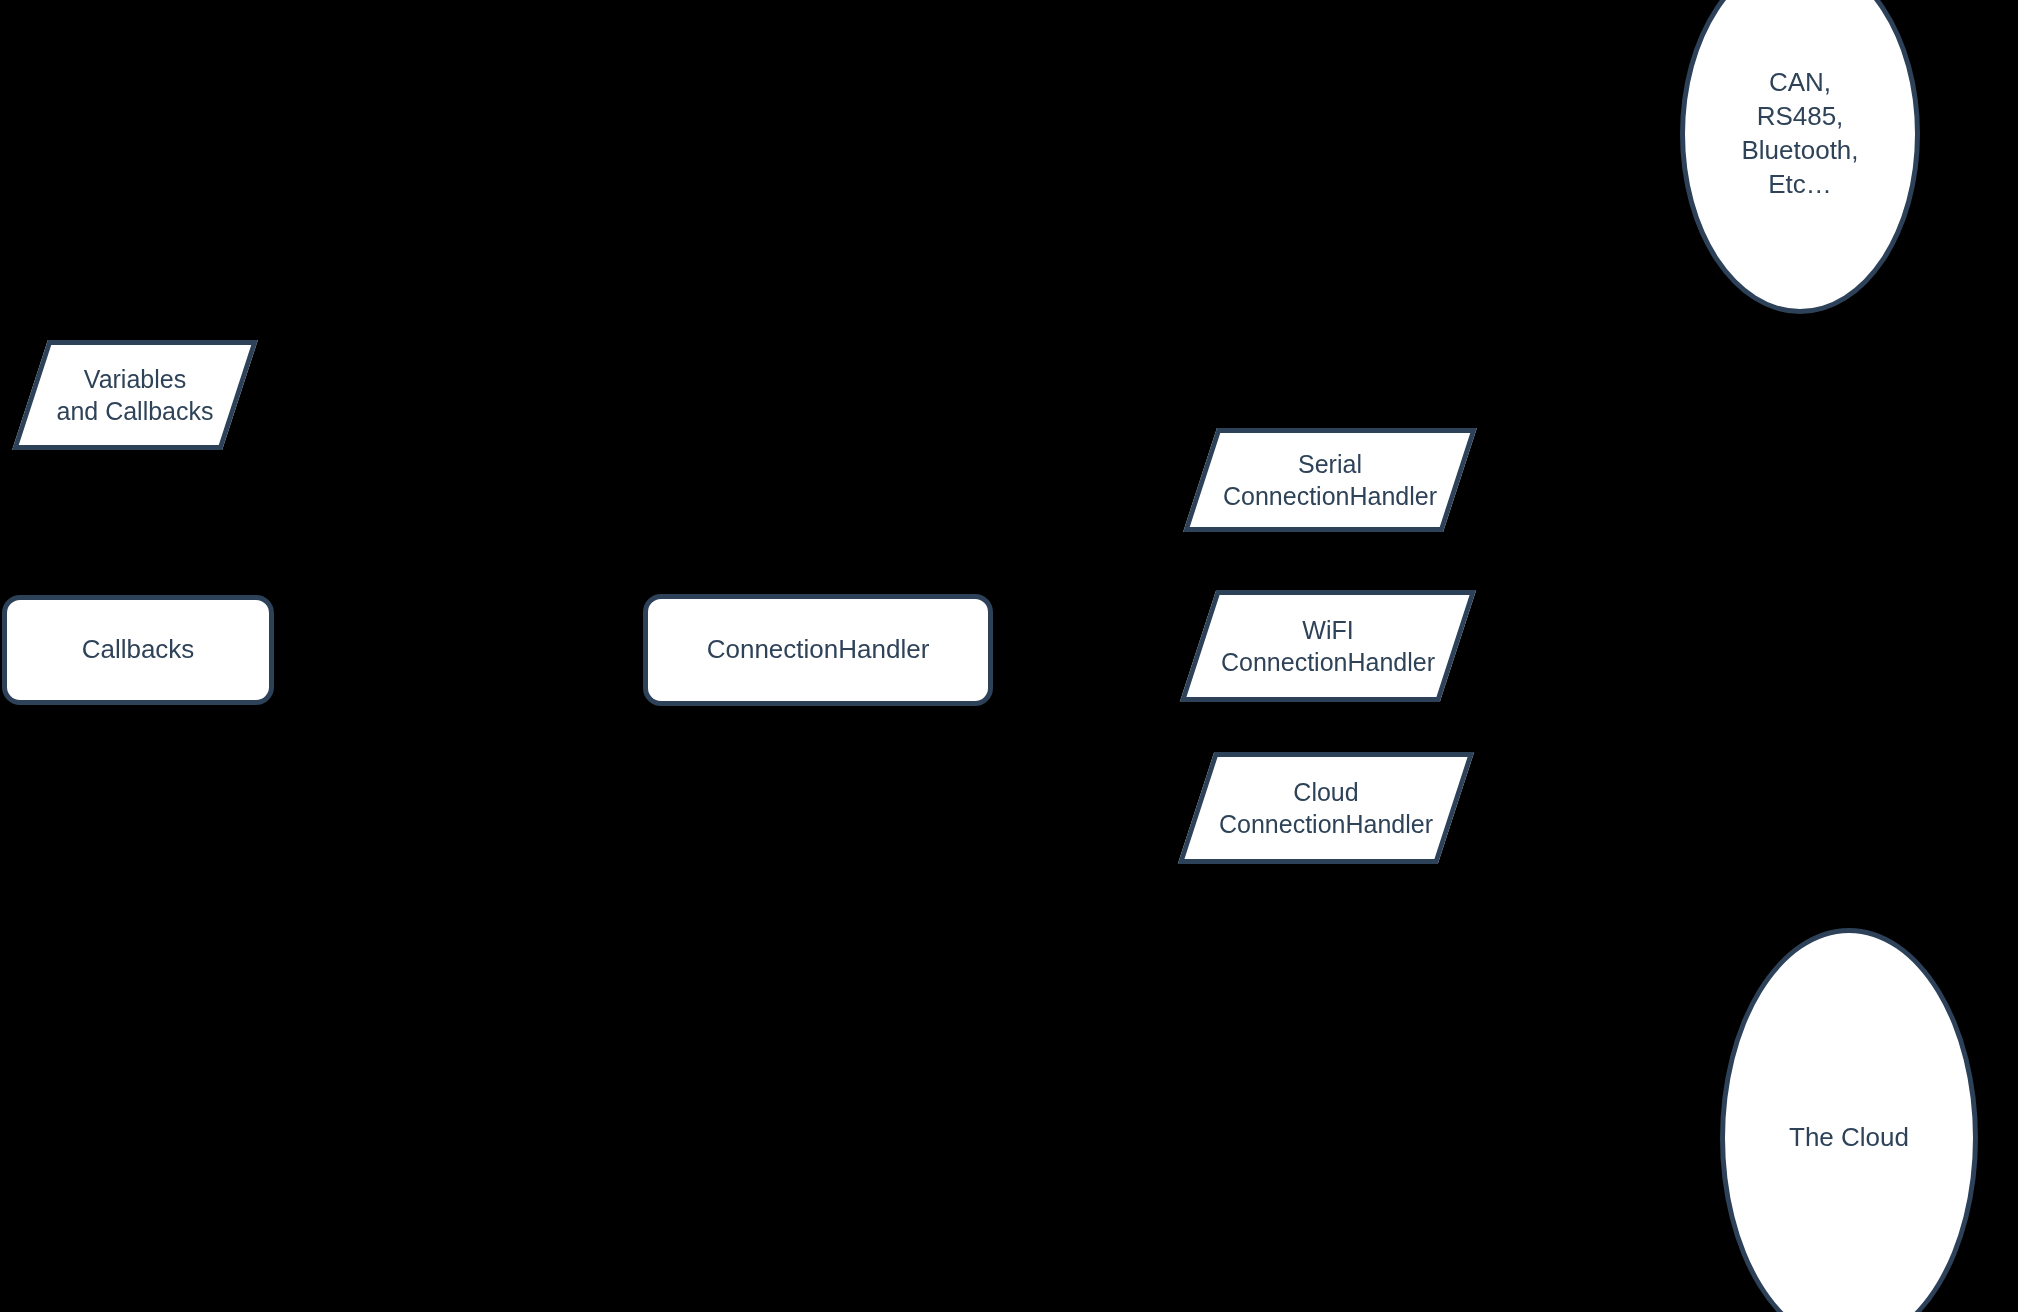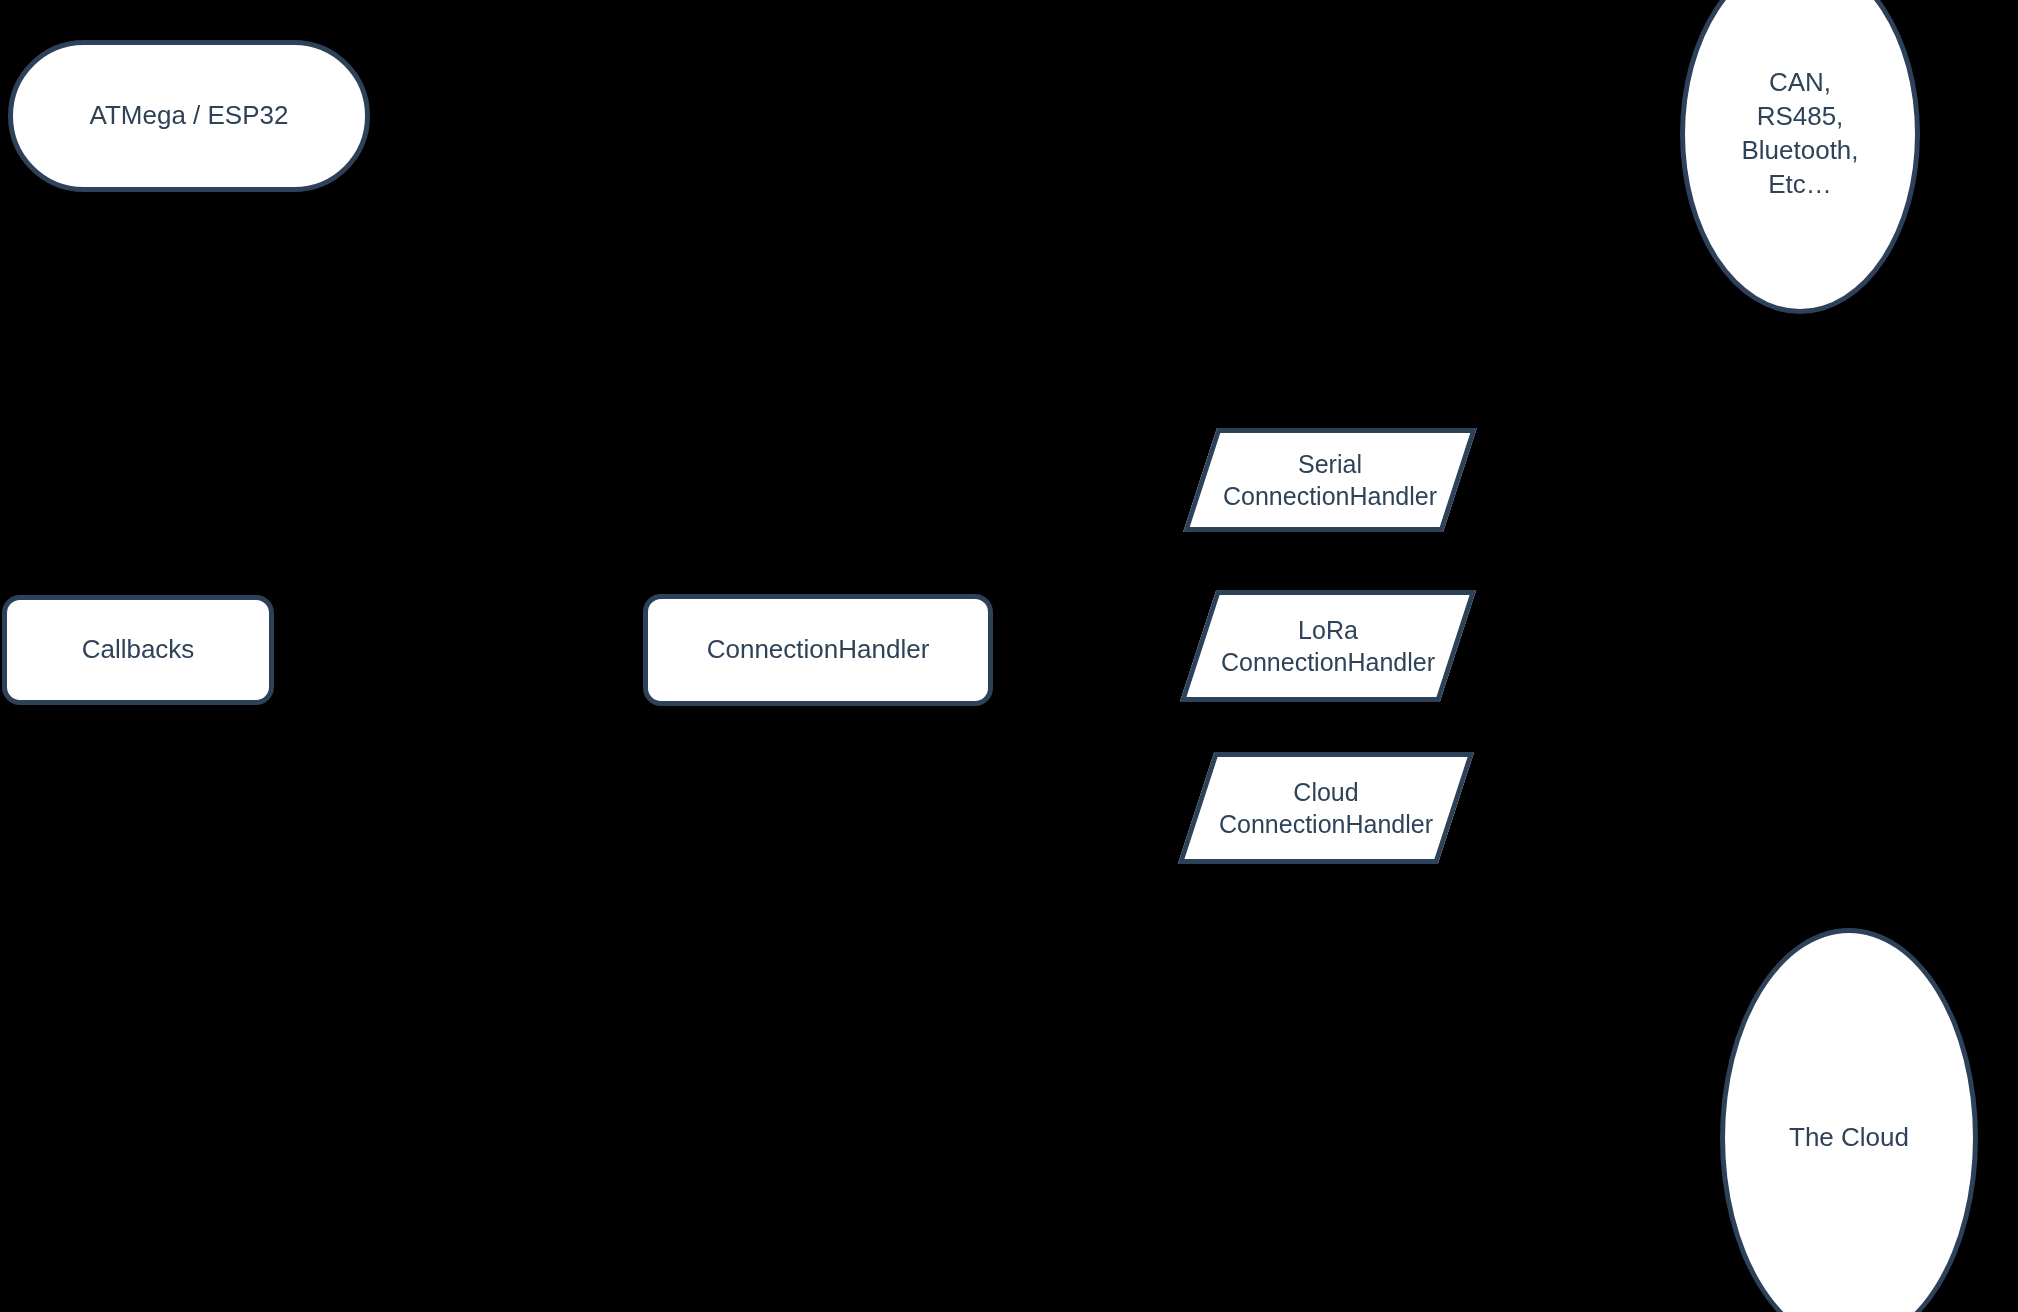--- a/index.html
+++ b/index.html
@@ -83,37 +83,41 @@
     line-height: 1.32;
     white-space: pre-line;
     user-select: none;
   }
 </style>
 </head>
 <body>
 
 <div id="canvas">
 
-  <div class="node stadium" style="left:8px; top:40px; width:362px; height:152px; font-size:26px;">ATMega / ESP32</div>
 
+  <div class="para" style="left:30px; top:340px; width:210px; height:110px;">
+    <div class="skin"></div>
+    <div class="label" style="font-size:25px;">Variables
+and Callbacks</div>
+  </div>
 
   <div class="node roundrect" style="left:2px; top:595px; width:272px; height:110px; font-size:26px;">Callbacks</div>
 
 
   <div class="node roundrect" style="left:643px; top:594px; width:350px; height:112px; font-size:26px;">ConnectionHandler</div>
 
   <div class="para" style="left:1200px; top:428px; width:260px; height:104px;">
     <div class="skin"></div>
     <div class="label" style="font-size:25px;">Serial
 ConnectionHandler</div>
   </div>
 
   <div class="para" style="left:1198px; top:590px; width:260px; height:112px;">
     <div class="skin"></div>
-    <div class="label" style="font-size:25px;">LoRa
+    <div class="label" style="font-size:25px;">WiFI
 ConnectionHandler</div>
   </div>
 
   <div class="para" style="left:1196px; top:752px; width:260px; height:112px;">
     <div class="skin"></div>
     <div class="label" style="font-size:25px;">Cloud
 ConnectionHandler</div>
   </div>
 
   <div class="node ellipse" style="left:1680px; top:-46px; width:240px; height:360px; font-size:26px;">CAN,

